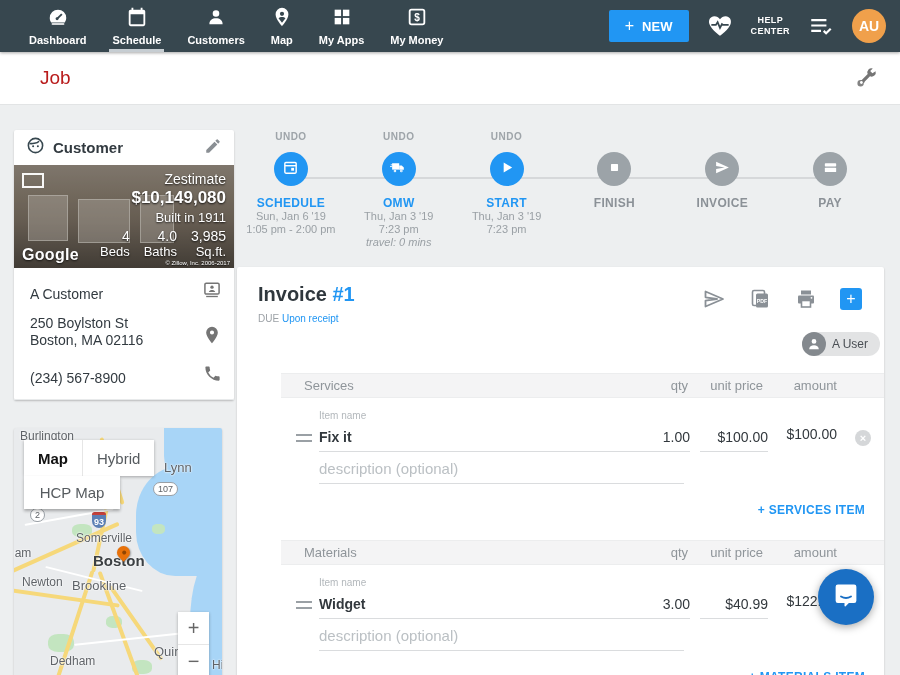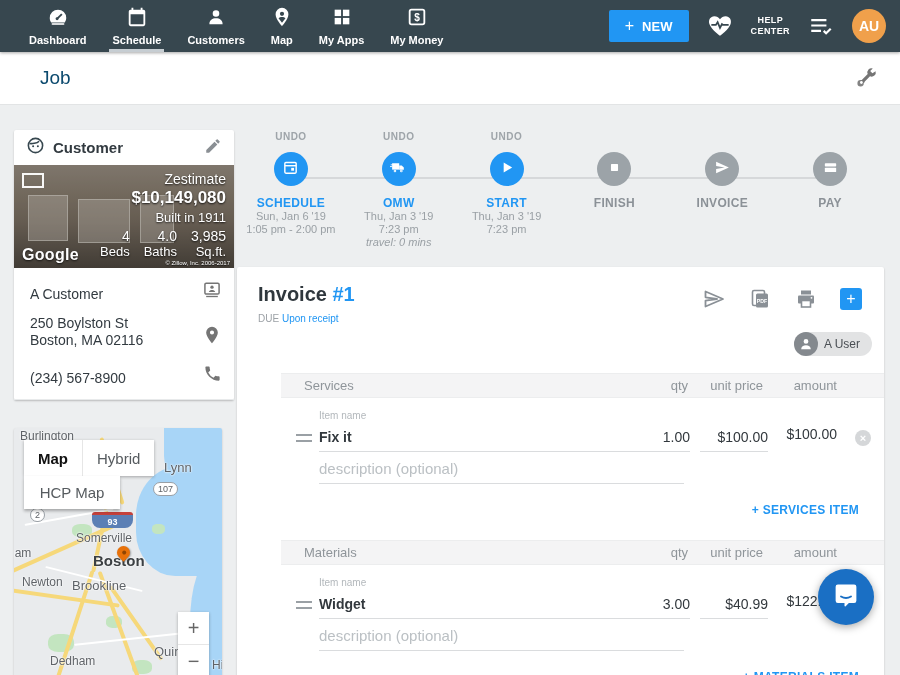--- a/index.html
+++ b/index.html
@@ -20,21 +20,21 @@
              font-size:13px; font-weight:bold; display:flex; align-items:center; justify-content:center; gap:8px; cursor:pointer; }
   .new-btn .plus { font-size:16px; font-weight:normal; }
   .help-center { color:#fff; font-size:9px; font-weight:bold; text-align:center; line-height:11px; letter-spacing:.4px; cursor:pointer; }
   .avatar { width:34px; height:34px; border-radius:50%; background:#F0A04B; color:#fff; font-size:14px; font-weight:bold;
             display:flex; align-items:center; justify-content:center; cursor:pointer; }
   .iconbtn { display:flex; align-items:center; justify-content:center; cursor:pointer; }
 
   
   .pagehead { position:absolute; top:52px; left:0; width:900px; height:53px; background:#fff;
               border-bottom:1px solid #E2E4E5; z-index:20; display:flex; align-items:center; }
-  .pagehead .ptitle { margin-left:40px; font-size:19px; color:#0c4a6e; }
+  .pagehead .ptitle { margin-left:40px; font-size:19px; color:#b91c1c; }
   .pagehead .tools { margin-left:auto; margin-right:22px; }
 
   
   .card { background:#fff; box-shadow:0 1px 2px rgba(0,0,0,.22); border-radius:2px; }
   .cust-card { position:absolute; left:14px; top:130px; width:220px; }
   .cc-head { height:35px; display:flex; align-items:center; padding:0 12px; }
   .cc-head .cc-title { font-size:15px; font-weight:bold; color:#323A40; margin-left:8px; }
   .cc-head .edit { margin-left:auto; cursor:pointer; }
   .cc-photo { position:relative; height:103px; overflow:hidden;
       background:linear-gradient(180deg,#9c9286 0%,#8a7f70 30%,#7a6f62 55%,#5f574d 80%,#4a443c 100%); }
@@ -61,21 +61,21 @@
   
   .map-card { position:absolute; left:14px; top:428px; width:208px; height:260px; overflow:hidden; background:#E9EBED; }
   .water { position:absolute; background:#A8D5F7; }
   .green { position:absolute; background:#C3E5C0; border-radius:40%; }
   .road { position:absolute; background:#F6D87A; border-radius:2px; }
   .road.w { background:#FFFFFF; }
   .maplbl { position:absolute; color:#5F6368; font-size:12px; text-shadow:0 0 2px #fff,0 0 2px #fff; white-space:nowrap; }
   .maplbl.big { font-size:15px; font-weight:bold; color:#3C4043; }
   .badge { position:absolute; background:#fff; border:1px solid #9AA0A6; border-radius:8px; font-size:9px; color:#5F6368;
            padding:0 4px; line-height:12px; }
-  .shield { position:absolute; width:41px; height:16px; background:#5B7FB5; border-radius:3px 3px 8px 8px; color:#fff;
+  .shield { position:absolute; width:14px; height:16px; background:#5B7FB5; border-radius:3px 3px 8px 8px; color:#fff;
             font-size:9px; font-weight:bold; display:flex; align-items:center; justify-content:center; border-top:3px solid #C5413B; }
   .pin { position:absolute; width:13px; height:13px; background:#E8710A; border-radius:50% 50% 50% 0;
          transform:rotate(-45deg); box-shadow:0 1px 2px rgba(0,0,0,.4); }
   .pin::after { content:""; position:absolute; left:4.5px; top:4.5px; width:4px; height:4px; border-radius:50%; background:#8F4503; }
   .mbtn-row { position:absolute; top:12px; left:10px; display:flex; box-shadow:0 1px 3px rgba(0,0,0,.3); }
   .mbtn { background:#fff; height:36px; display:flex; align-items:center; justify-content:center; font-size:15px; color:#565B5F;
           padding:0 14px; cursor:pointer; }
   .mbtn.first { border-right:1px solid #E6E6E6; }
   .mbtn.on { font-weight:bold; color:#111; }
   .hcp-btn { position:absolute; top:48px; left:10px; width:96px; height:33px; background:#fff; display:flex; align-items:center;
@@ -102,21 +102,21 @@
   
   .inv-card { position:absolute; top:149px; left:0; width:647px; height:540px; background:#fff;
               box-shadow:0 1px 2px rgba(0,0,0,.22); border-radius:2px; }
   .inv-title { position:absolute; top:16px; left:21px; font-size:20px; font-weight:bold; color:#2F373D; }
   .inv-title .num { color:#2196F3; }
   .inv-due { position:absolute; top:46px; left:21px; font-size:10px; color:#9CA1A6; }
   .inv-due a { color:#2196F3; text-decoration:none; cursor:pointer; }
   .inv-icons { position:absolute; top:20px; right:22px; display:flex; align-items:center; gap:22px; }
   .plusbox { width:22px; height:22px; background:#2196F3; border-radius:3px; color:#fff; font-size:16px;
              display:flex; align-items:center; justify-content:center; cursor:pointer; }
-  .chip { position:absolute; top:65px; right:12px; height:24px; background:#E2E3E4; border-radius:12px;
+  .chip { position:absolute; top:65px; right:4px; height:24px; background:#E2E3E4; border-radius:12px;
           display:flex; align-items:center; padding-right:12px; cursor:pointer; }
   .chip .cav { width:24px; height:24px; border-radius:50%; background:#84898E; display:flex; align-items:center; justify-content:center; }
   .chip .cname { font-size:12px; color:#4A4F54; margin-left:6px; }
 
   .band { height:25px; background:#F4F4F5; border-top:1px solid #ECEDEE; border-bottom:1px solid #ECEDEE;
           display:flex; align-items:center; padding:0 47px 0 23px; color:#8F959A; font-size:13px; }
   .band .bname { flex:1; }
   .band .bq { width:60px; text-align:right; }
   .band .bp { width:75px; text-align:right; }
   .band .ba { width:74px; text-align:right; }
@@ -129,21 +129,21 @@
            border-bottom:1px solid #DADCDE; cursor:text; }
   .cell-qty { position:absolute; right:194px; top:31px; width:40px; height:23px; text-align:right; font-size:14px; color:#32383D;
               border-bottom:1px solid #DADCDE; cursor:text; }
   .cell-price { position:absolute; right:116px; top:31px; width:68px; height:23px; text-align:right; font-size:14px; color:#32383D;
               border-bottom:1px solid #DADCDE; cursor:text; }
   .cell-amt { position:absolute; right:47px; top:28px; width:80px; text-align:right; font-size:14px; color:#32383D; }
   .xbtn { position:absolute; right:13px; top:32px; width:16px; height:16px; border-radius:50%; background:#D5D7D9; color:#fff;
           font-size:11px; font-weight:bold; display:flex; align-items:center; justify-content:center; cursor:pointer; }
   .idesc { position:absolute; left:38px; top:62px; width:365px; height:24px; font-size:15px; color:#BBC0C4;
            border-bottom:1px solid #DADCDE; cursor:text; }
-  .add-row { height:36px; text-align:right; padding-right:25px; }
+  .add-row { height:36px; text-align:right; padding-right:19px; }
   .add-link { display:inline-block; margin-top:5px; font-size:12px; font-weight:bold; color:#2196F3; letter-spacing:.3px; cursor:pointer; }
   .sec-gap { height:6px; }
 
   
   .chat { position:absolute; left:818px; top:569px; width:56px; height:56px; border-radius:50%; background:#1A6FC4;
           display:flex; align-items:center; justify-content:center; box-shadow:0 2px 8px rgba(0,0,0,.35); cursor:pointer; z-index:40; }
   .chat svg { width:30px; height:30px; }
 </style>
 </head>
 <body>

